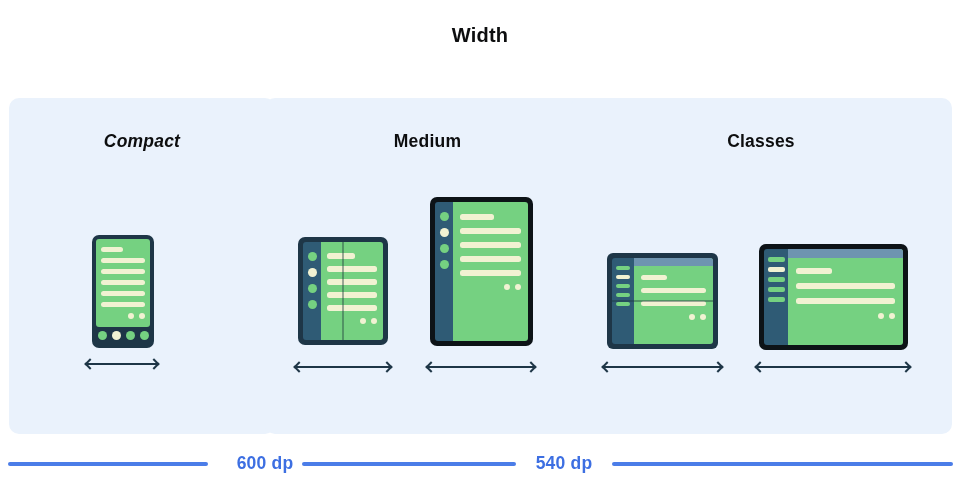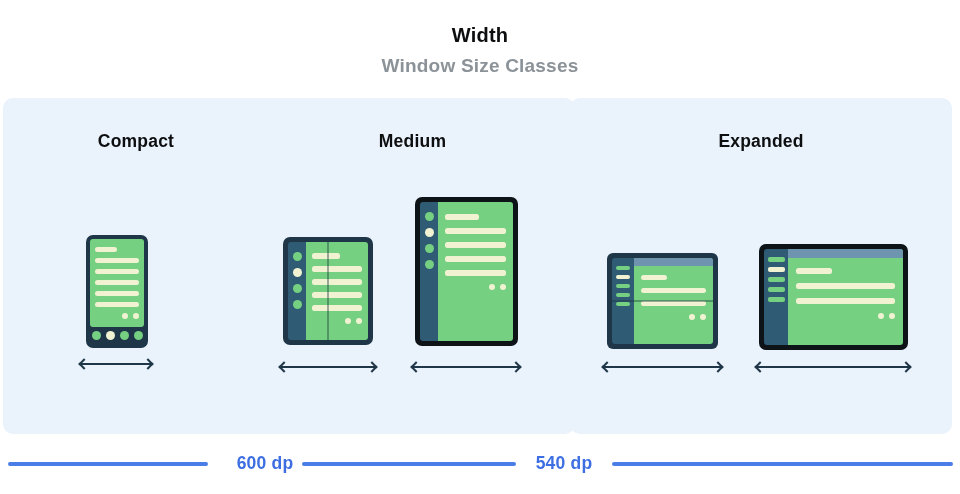--- a/index.html
+++ b/index.html
@@ -9,22 +9,22 @@
     font-family:"Liberation Sans",sans-serif;
   }
   
   .hdr{position:absolute;top:24px;left:0;width:100%;text-align:center;}
   .hdr .title{font-size:20px;font-weight:800;color:var(--c-heading,#0d0e0f);letter-spacing:.2px;}
   .hdr .subtitle{margin-top:8px;font-size:19px;font-weight:700;color:var(--c-subtitle,#8b9298);letter-spacing:.2px;}
   
   .panel{position:absolute;top:98px;height:336px;background:var(--c-panel-bg,#eaf2fc);border-radius:10px;}
   .panel-label{position:absolute;top:33px;left:0;width:100%;text-align:center;
     font-size:17.5px;font-weight:800;color:var(--c-heading,#0d0e0f);letter-spacing:.2px;}
-  #panel-compact{left:3px;width:266px;}
-  #panel-medium{left:250px;width:290px;padding-left:35px;}
+  #panel-compact{left:9px;width:266px;font-style:italic;}
+  #panel-medium{left:265px;width:290px;padding-left:35px;}
   #panel-expanded{left:570px;width:382px;}
   
   .device{position:absolute;box-sizing:border-box;}
   .ln{background:var(--c-line-cream,#f1f2d2);border-radius:2.5px;flex:none;}
   .content-dots{display:flex;gap:5px;justify-content:flex-end;flex:none;}
   .content-dots i{width:6px;height:6px;border-radius:50%;background:var(--c-line-cream,#f1f2d2);}
   .dot{border-radius:50%;flex:none;}
   .dot.g{background:var(--c-screen-green,#75d181);}
   .dot.c{background:var(--c-line-cream,#f1f2d2);}
   
@@ -78,21 +78,20 @@
   .ruler-label{position:absolute;top:453px;width:90px;text-align:center;
     font-size:17.5px;font-weight:800;color:var(--c-accent-text,#3d6fe2);letter-spacing:.2px;}
 </style>
 </head>
 <body>
 
 <div class="canvas">
 
   <div class="hdr">
     <div class="title">Width</div>
-    <div class="subtitle">Window Size Classes</div>
   </div>
 
   <div class="panel" id="panel-compact">
     <div class="panel-label">Compact</div>
 
     <div class="device phone" style="left:83px;top:137px;width:62px;height:113px;">
       <div class="phone-screen">
         <div class="ln short"></div>
         <div class="ln"></div>
         <div class="ln"></div>
@@ -161,21 +160,21 @@
             </div>
         </div>
       </div>
     </div>
 
     <div class="arrow" style="left:31px;top:268px;width:94px;"></div>
     <div class="arrow" style="left:163px;top:268px;width:106px;"></div>
   </div>
 
   <div class="panel" id="panel-expanded">
-    <div class="panel-label">Expanded</div>
+    <div class="panel-label">Classes</div>
 
     <div class="device framed frame-navy exp-fold" style="left:37px;top:155px;width:111px;height:96px;border-radius:6px;">
       <div class="inner">
         <div class="rail bars">
           <span class="bar g"></span>
           <span class="bar c"></span>
           <span class="bar g"></span>
           <span class="bar g"></span>
           <span class="bar g"></span>
         </div>

